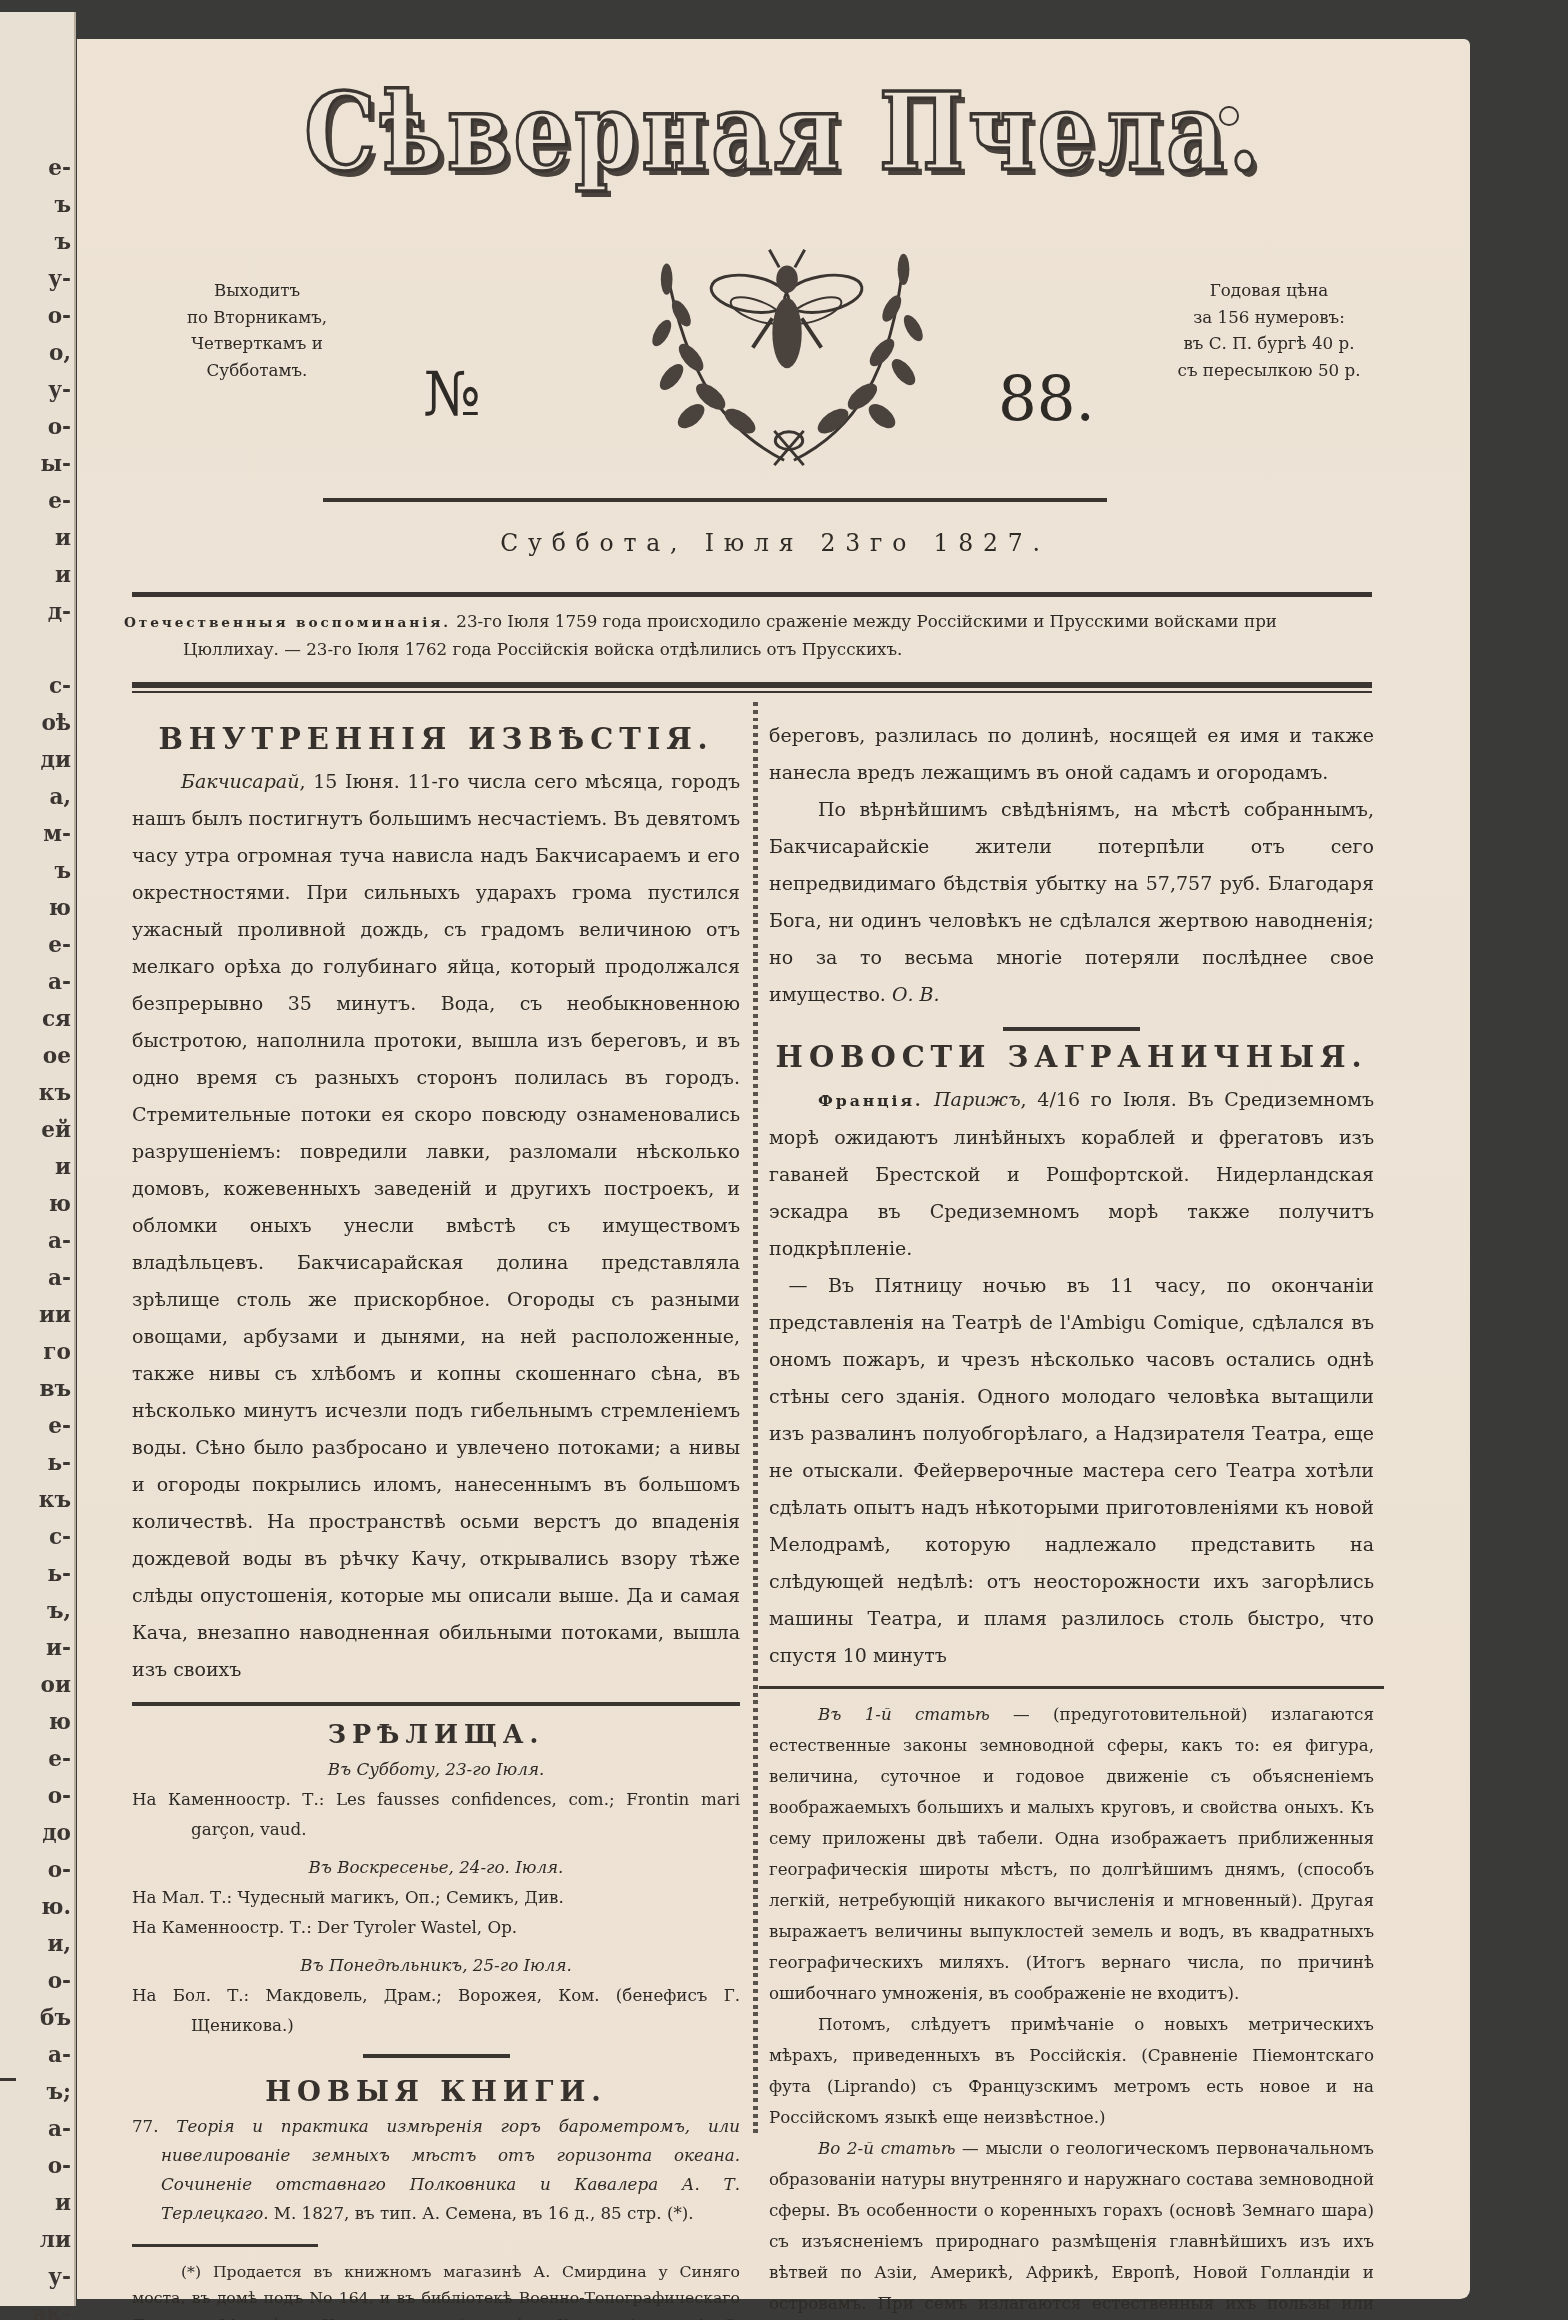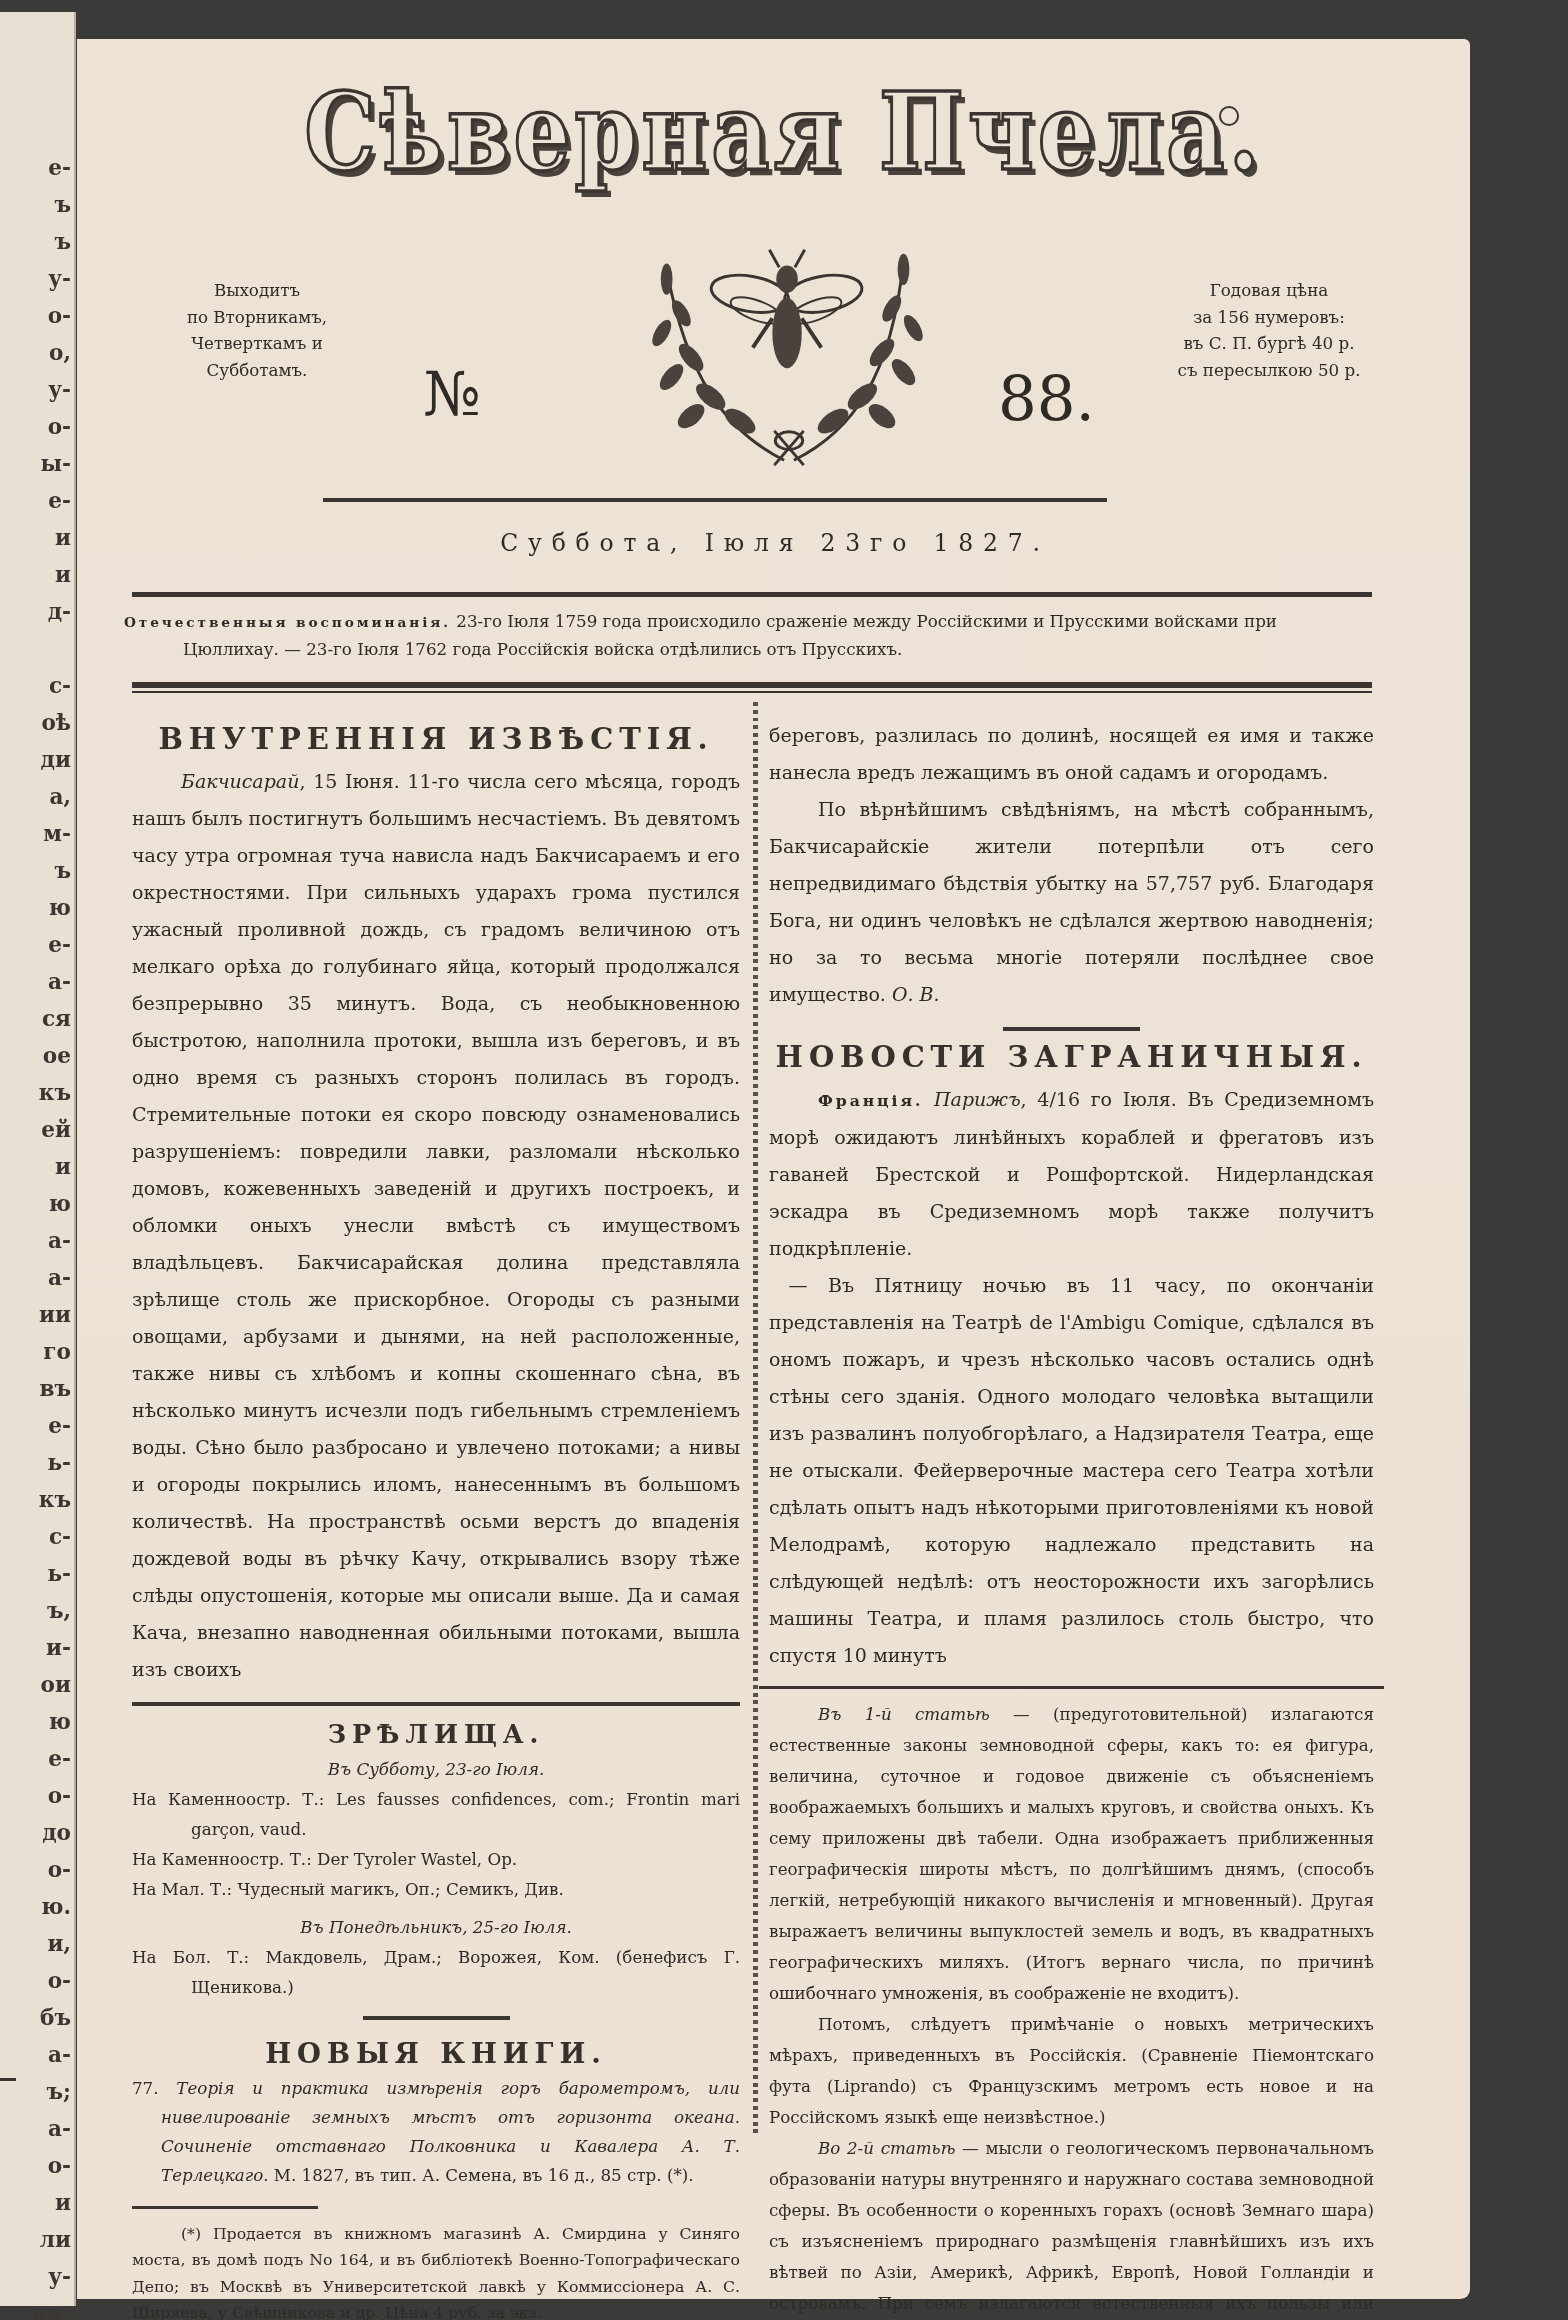--- a/index.html
+++ b/index.html
@@ -225,22 +225,23 @@
 <div class="col col-left">
   <div class="section-head">ВНУТРЕННІЯ ИЗВѢСТІЯ.</div>
   <div class="indent"><span class="it">Бакчисарай</span><span>, 15 Іюня. 11-го числа сего мѣсяца, городъ нашъ былъ постигнутъ большимъ несчастіемъ. Въ девятомъ часу утра огромная туча нависла надъ Бакчисараемъ и его окрестностями. При сильныхъ ударахъ грома пустился ужасный проливной дождь, съ градомъ величиною отъ мелкаго орѣха до голубинаго яйца, который продолжался безпрерывно 35 минутъ. Вода, съ необыкновенною быстротою, наполнила протоки, вышла изъ береговъ, и въ одно время съ разныхъ сторонъ полилась въ городъ. Стремительные потоки ея скоро повсюду ознаменовались разрушеніемъ: повредили лавки, разломали нѣсколько домовъ, кожевенныхъ заведеній и другихъ построекъ, и обломки оныхъ унесли вмѣстѣ съ имуществомъ владѣльцевъ. Бакчисарайская долина представляла зрѣлище столь же прискорбное. Огороды съ разными овощами, арбузами и дынями, на ней расположенные, также нивы съ хлѣбомъ и копны скошеннаго сѣна, въ нѣсколько минутъ исчезли подъ гибельнымъ стремленіемъ воды. Сѣно было разбросано и увлечено потоками; а нивы и огороды покрылись иломъ, нанесеннымъ въ большомъ количествѣ. На пространствѣ осьми верстъ до впаденія дождевой воды въ рѣчку Качу, открывались взору тѣже слѣды опустошенія, которые мы описали выше. Да и самая Кача, внезапно наводненная обильными потоками, вышла изъ своихъ</span></div>
 
   <div style="height:3.9px; background:#3a3531; margin:13.7px 0 9.8px;"></div>
 
   <div class="section-head" style="font-size:25.5px; line-height:39px;">ЗРѢЛИЩА.</div>
   <div class="small">
     <div class="center it">Въ Субботу, 23-го Іюля.</div>
     <div class="hang">На Каменноостр. Т.: Les fausses confidences, com.; Frontin mari garçon, vaud.</div>
+    <div class="center it" style="margin-top:7.8px;">Въ Воскресенье, 24-го. Іюля.</div>
+    <div class="hang">На Мал. Т.: Чудесный магикъ, Оп.; Семикъ, Див.</div>
     <div class="hang">На Каменноостр. Т.: Der Tyroler Wastel, Op.</div>
-    <div class="hang">На Мал. Т.: Чудесный магикъ, Оп.; Семикъ, Див.</div>
     <div class="center it" style="margin-top:7.8px;">Въ Понедѣльникъ, 25-го Іюля.</div>
     <div class="hang">На Бол. Т.: Макдовель, Драм.; Ворожея, Ком. (бенефисъ Г. Щеникова.)</div>
   </div>
 
   <div class="short-rule" style="width:147px;"></div>
 
   <div class="section-head" style="font-size:27.4px; line-height:41px;">НОВЫЯ КНИГИ.</div>
   <div class="small" style="line-height:29px;">
     <div class="hang" style="padding-left:29px; text-indent:-29px;"><span>77.</span> <span class="it">Теорія и практика измѣренія горъ барометромъ, или нивелированіе земныхъ мѣстъ отъ горизонта океана. Сочиненіе отставнаго Полковника и Кавалера А. Т. Терлецкаго.</span> <span>М. 1827, въ тип. А. Семена, въ 16 д., 85 стр. (*).</span></div>
   </div>

